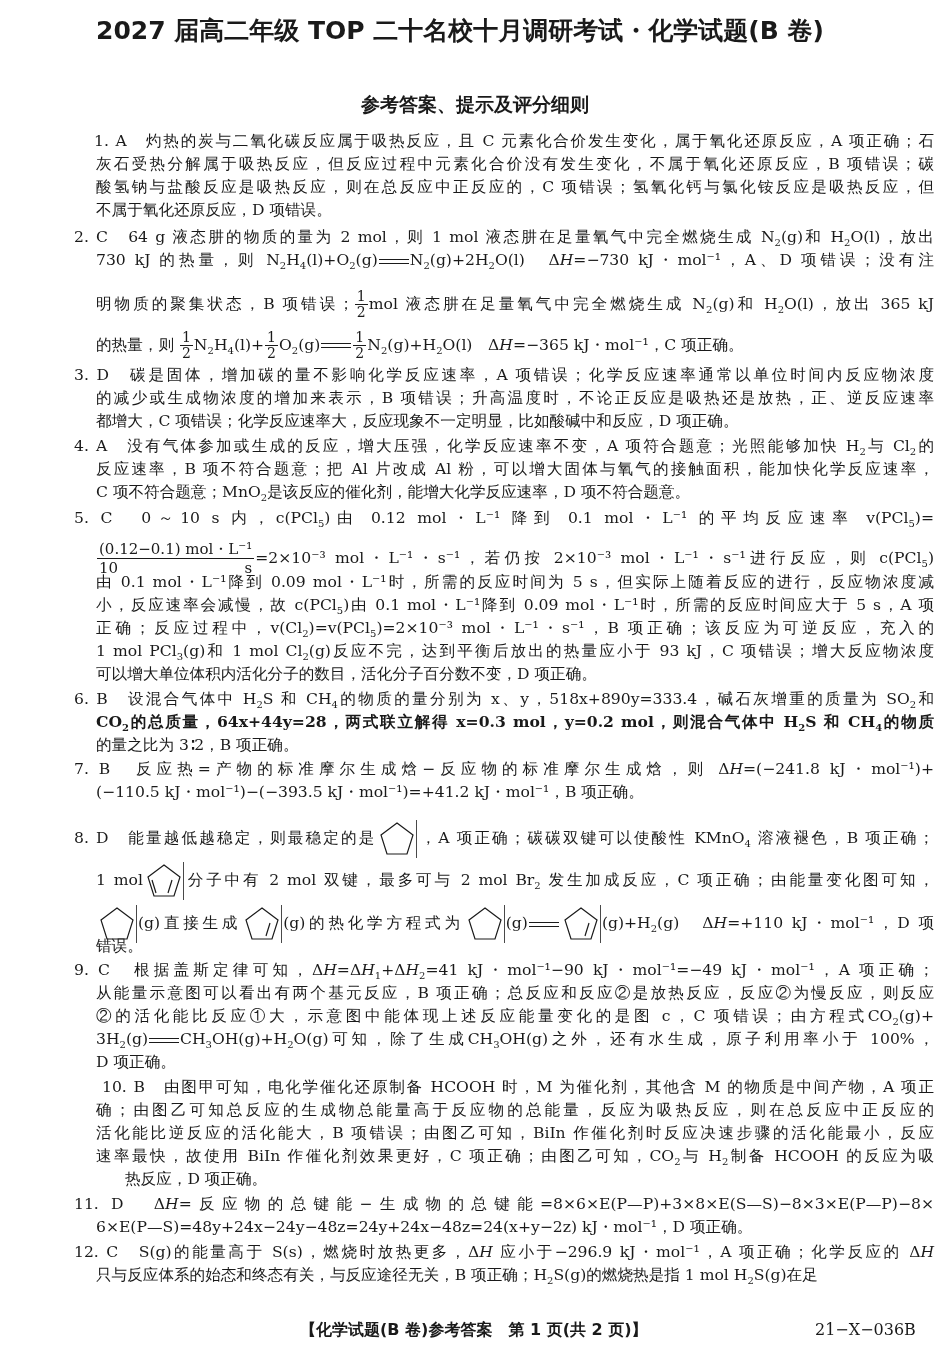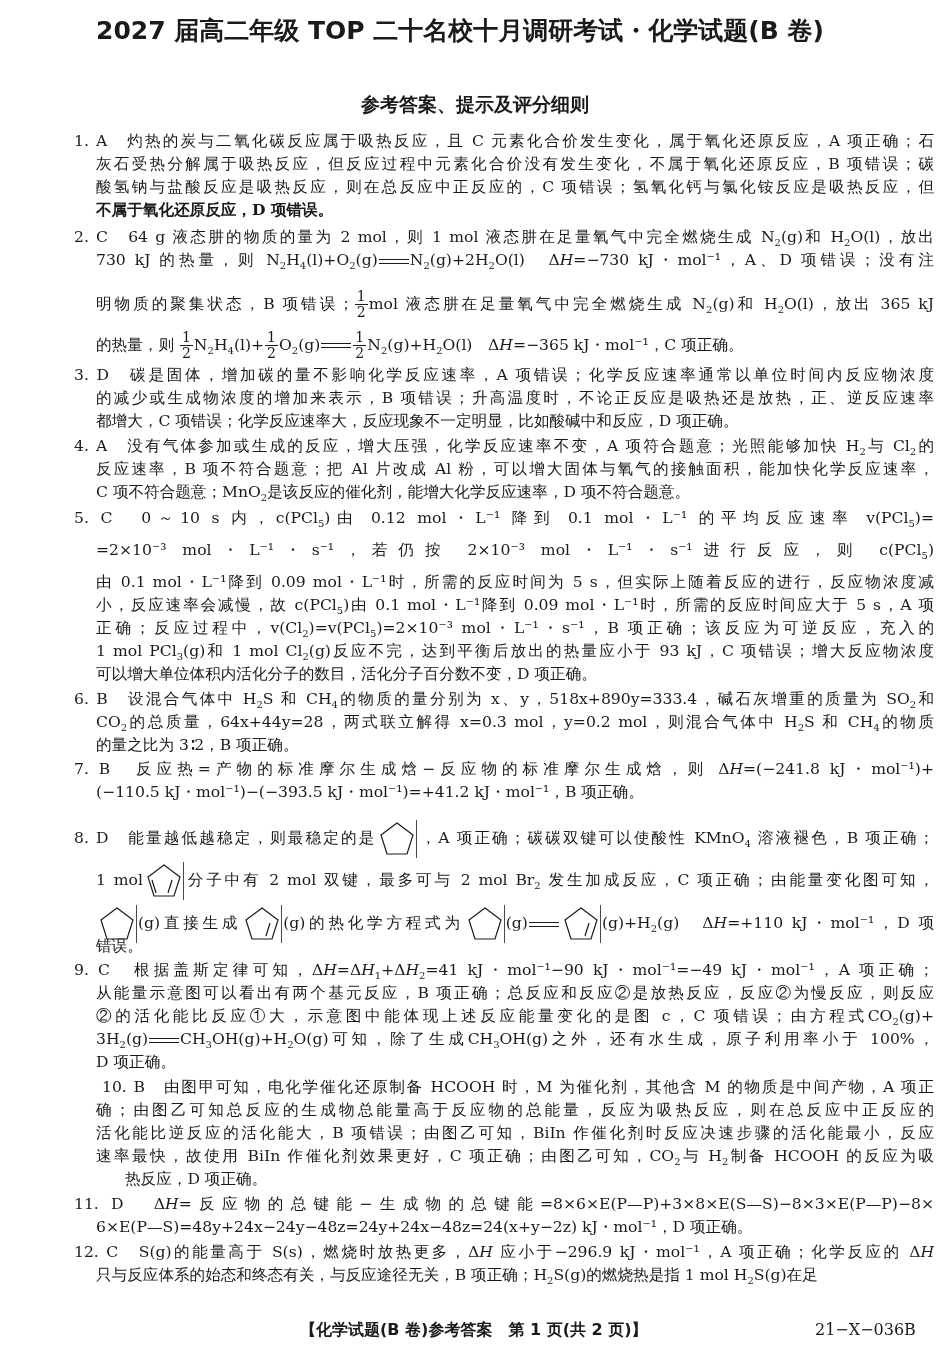--- a/index.html
+++ b/index.html
@@ -26,43 +26,43 @@
   .footer { position: absolute; top: 1320px; left: 300px; font-family: "DejaVu Sans", "Liberation Sans", sans-serif; font-weight: bold; font-size: 16px; }
   .footer-code { position: absolute; top: 1320px; left: 815px; font-size: 16px; }
 </style>
 </head>
 <body>
 
 <div class="title">2027 届高二年级 TOP 二十名校十月调研考试・化学试题(B 卷)</div>
 <div class="subtitle">参考答案、提示及评分细则</div>
 
 <div id="body">
-    <div class="ln first" style="top: 131px;">1. A　灼热的炭与二氧化碳反应属于吸热反应，且 C 元素化合价发生变化，属于氧化还原反应，A 项正确；石</div>
+    <div class="ln first" style="top: 131px; margin-left: 20px;">1. A　灼热的炭与二氧化碳反应属于吸热反应，且 C 元素化合价发生变化，属于氧化还原反应，A 项正确；石</div>
     <div class="ln" style="top: 154px;">灰石受热分解属于吸热反应，但反应过程中元素化合价没有发生变化，不属于氧化还原反应，B 项错误；碳</div>
     <div class="ln" style="top: 177px;">酸氢钠与盐酸反应是吸热反应，则在总反应中正反应的，C 项错误；氢氧化钙与氯化铵反应是吸热反应，但</div>
-    <div class="ln last" style="top: 200px; font-weight: bold;">不属于氧化还原反应，D 项错误。</div>
+    <div class="ln last" style="top: 200px;">不属于氧化还原反应，D 项错误。</div>
     <div class="ln first" style="top: 227px;">2. C　64 g 液态肼的物质的量为 2 mol，则 1 mol 液态肼在足量氧气中完全燃烧生成 N<sub>2</sub>(g)和 H<sub>2</sub>O(l)，放出</div>
     <div class="ln" style="top: 250px;">730 kJ 的热量，则 N<sub>2</sub>H<sub>4</sub>(l)+O<sub>2</sub>(g)<span class="eq"></span>N<sub>2</sub>(g)+2H<sub>2</sub>O(l)　Δ<i>H</i>=−730 kJ・mol⁻¹，A、D 项错误；没有注</div>
     <div class="ln" style="top: 289px;">明物质的聚集状态，B 项错误；<span class="frac"><span class="num">1</span><span class="den">2</span></span>mol 液态肼在足量氧气中完全燃烧生成 N<sub>2</sub>(g)和 H<sub>2</sub>O(l)，放出 365 kJ</div>
     <div class="ln last" style="top: 330px;">的热量，则 <span class="frac"><span class="num">1</span><span class="den">2</span></span>N<sub>2</sub>H<sub>4</sub>(l)+<span class="frac"><span class="num">1</span><span class="den">2</span></span>O<sub>2</sub>(g)<span class="eq"></span><span class="frac"><span class="num">1</span><span class="den">2</span></span>N<sub>2</sub>(g)+H<sub>2</sub>O(l)　Δ<i>H</i>=−365 kJ・mol⁻¹，C 项正确。</div>
     <div class="ln first" style="top: 365px;">3. D　碳是固体，增加碳的量不影响化学反应速率，A 项错误；化学反应速率通常以单位时间内反应物浓度</div>
     <div class="ln" style="top: 388px;">的减少或生成物浓度的增加来表示，B 项错误；升高温度时，不论正反应是吸热还是放热，正、逆反应速率</div>
     <div class="ln last" style="top: 411px;">都增大，C 项错误；化学反应速率大，反应现象不一定明显，比如酸碱中和反应，D 项正确。</div>
     <div class="ln first" style="top: 436px;">4. A　没有气体参加或生成的反应，增大压强，化学反应速率不变，A 项符合题意；光照能够加快 H<sub>2</sub>与 Cl<sub>2</sub>的</div>
     <div class="ln" style="top: 459px;">反应速率，B 项不符合题意；把 Al 片改成 Al 粉，可以增大固体与氧气的接触面积，能加快化学反应速率，</div>
     <div class="ln last" style="top: 482px;">C 项不符合题意；MnO<sub>2</sub>是该反应的催化剂，能增大化学反应速率，D 项不符合题意。</div>
     <div class="ln first" style="top: 508px;">5. C　0～10 s 内，c(PCl<sub>5</sub>)由 0.12 mol・L⁻¹ 降到 0.1 mol・L⁻¹ 的平均反应速率 v(PCl<sub>5</sub>)=</div>
-    <div class="ln" style="top: 540px;">=2×10⁻³ mol・L⁻¹・s⁻¹，若仍按 2×10⁻³ mol・L⁻¹・s⁻¹进行反应，则 c(PCl<sub>5</sub>)</div>
+    <div class="ln" style="top: 540px;"><span class="frac" style="font-size:15px;line-height:18px"><span class="num">(0.12−0.1) mol・L⁻¹</span><span class="den">10 s</span></span>=2×10⁻³ mol・L⁻¹・s⁻¹，若仍按 2×10⁻³ mol・L⁻¹・s⁻¹进行反应，则 c(PCl<sub>5</sub>)</div>
     <div class="ln" style="top: 572px;">由 0.1 mol・L⁻¹降到 0.09 mol・L⁻¹时，所需的反应时间为 5 s，但实际上随着反应的进行，反应物浓度减</div>
     <div class="ln" style="top: 595px;">小，反应速率会减慢，故 c(PCl<sub>5</sub>)由 0.1 mol・L⁻¹降到 0.09 mol・L⁻¹时，所需的反应时间应大于 5 s，A 项</div>
     <div class="ln" style="top: 618px;">正确；反应过程中，v(Cl<sub>2</sub>)=v(PCl<sub>5</sub>)=2×10⁻³ mol・L⁻¹・s⁻¹，B 项正确；该反应为可逆反应，充入的</div>
     <div class="ln" style="top: 641px;">1 mol PCl<sub>3</sub>(g)和 1 mol Cl<sub>2</sub>(g)反应不完，达到平衡后放出的热量应小于 93 kJ，C 项错误；增大反应物浓度</div>
     <div class="ln last" style="top: 664px;">可以增大单位体积内活化分子的数目，活化分子百分数不变，D 项正确。</div>
     <div class="ln first" style="top: 689px;">6. B　设混合气体中 H<sub>2</sub>S 和 CH<sub>4</sub>的物质的量分别为 x、y，518x+890y=333.4，碱石灰增重的质量为 SO<sub>2</sub>和</div>
-    <div class="ln" style="top: 712px;">CO<sub>2</sub>的总质量，64x+44y=28，两式联立解得 x=0.3 mol，y=0.2 mol，则混合气体中 H<sub>2</sub>S 和 CH<sub>4</sub>的物质</div>
+    <div class="ln" style="top: 712px; font-weight: bold;">CO<sub>2</sub>的总质量，64x+44y=28，两式联立解得 x=0.3 mol，y=0.2 mol，则混合气体中 H<sub>2</sub>S 和 CH<sub>4</sub>的物质</div>
     <div class="ln last" style="top: 735px;">的量之比为 3∶2，B 项正确。</div>
     <div class="ln first" style="top: 759px;">7. B　反应热=产物的标准摩尔生成焓−反应物的标准摩尔生成焓，则 Δ<i>H</i>=(−241.8 kJ・mol⁻¹)+</div>
     <div class="ln last" style="top: 782px;">(−110.5 kJ・mol⁻¹)−(−393.5 kJ・mol⁻¹)=+41.2 kJ・mol⁻¹，B 项正确。</div>
     <div class="ln first" style="top: 820px;">8. D　能量越低越稳定，则最稳定的是<span class="ring"><svg viewBox="0 0 40 38">
           <polygon points="20,3 36,15 30,34 10,34 4,15" fill="none" stroke="#1a1a1a" stroke-width="1.2"></polygon>
           <line x1="39.5" y1="0" x2="39.5" y2="38" stroke="#1a1a1a" stroke-width="0.8"></line>
         </svg></span>，A 项正确；碳碳双键可以使酸性 KMnO<sub>4</sub> 溶液褪色，B 项正确；</div>
     <div class="ln" style="top: 862px;">1 mol<span class="ring"><svg viewBox="0 0 40 38">
           <polygon points="20,3 36,15 30,34 10,34 4,15" fill="none" stroke="#1a1a1a" stroke-width="1.2"></polygon>
           <line x1="8" y1="18" x2="12" y2="31" stroke="#1a1a1a" stroke-width="1.2"></line>

